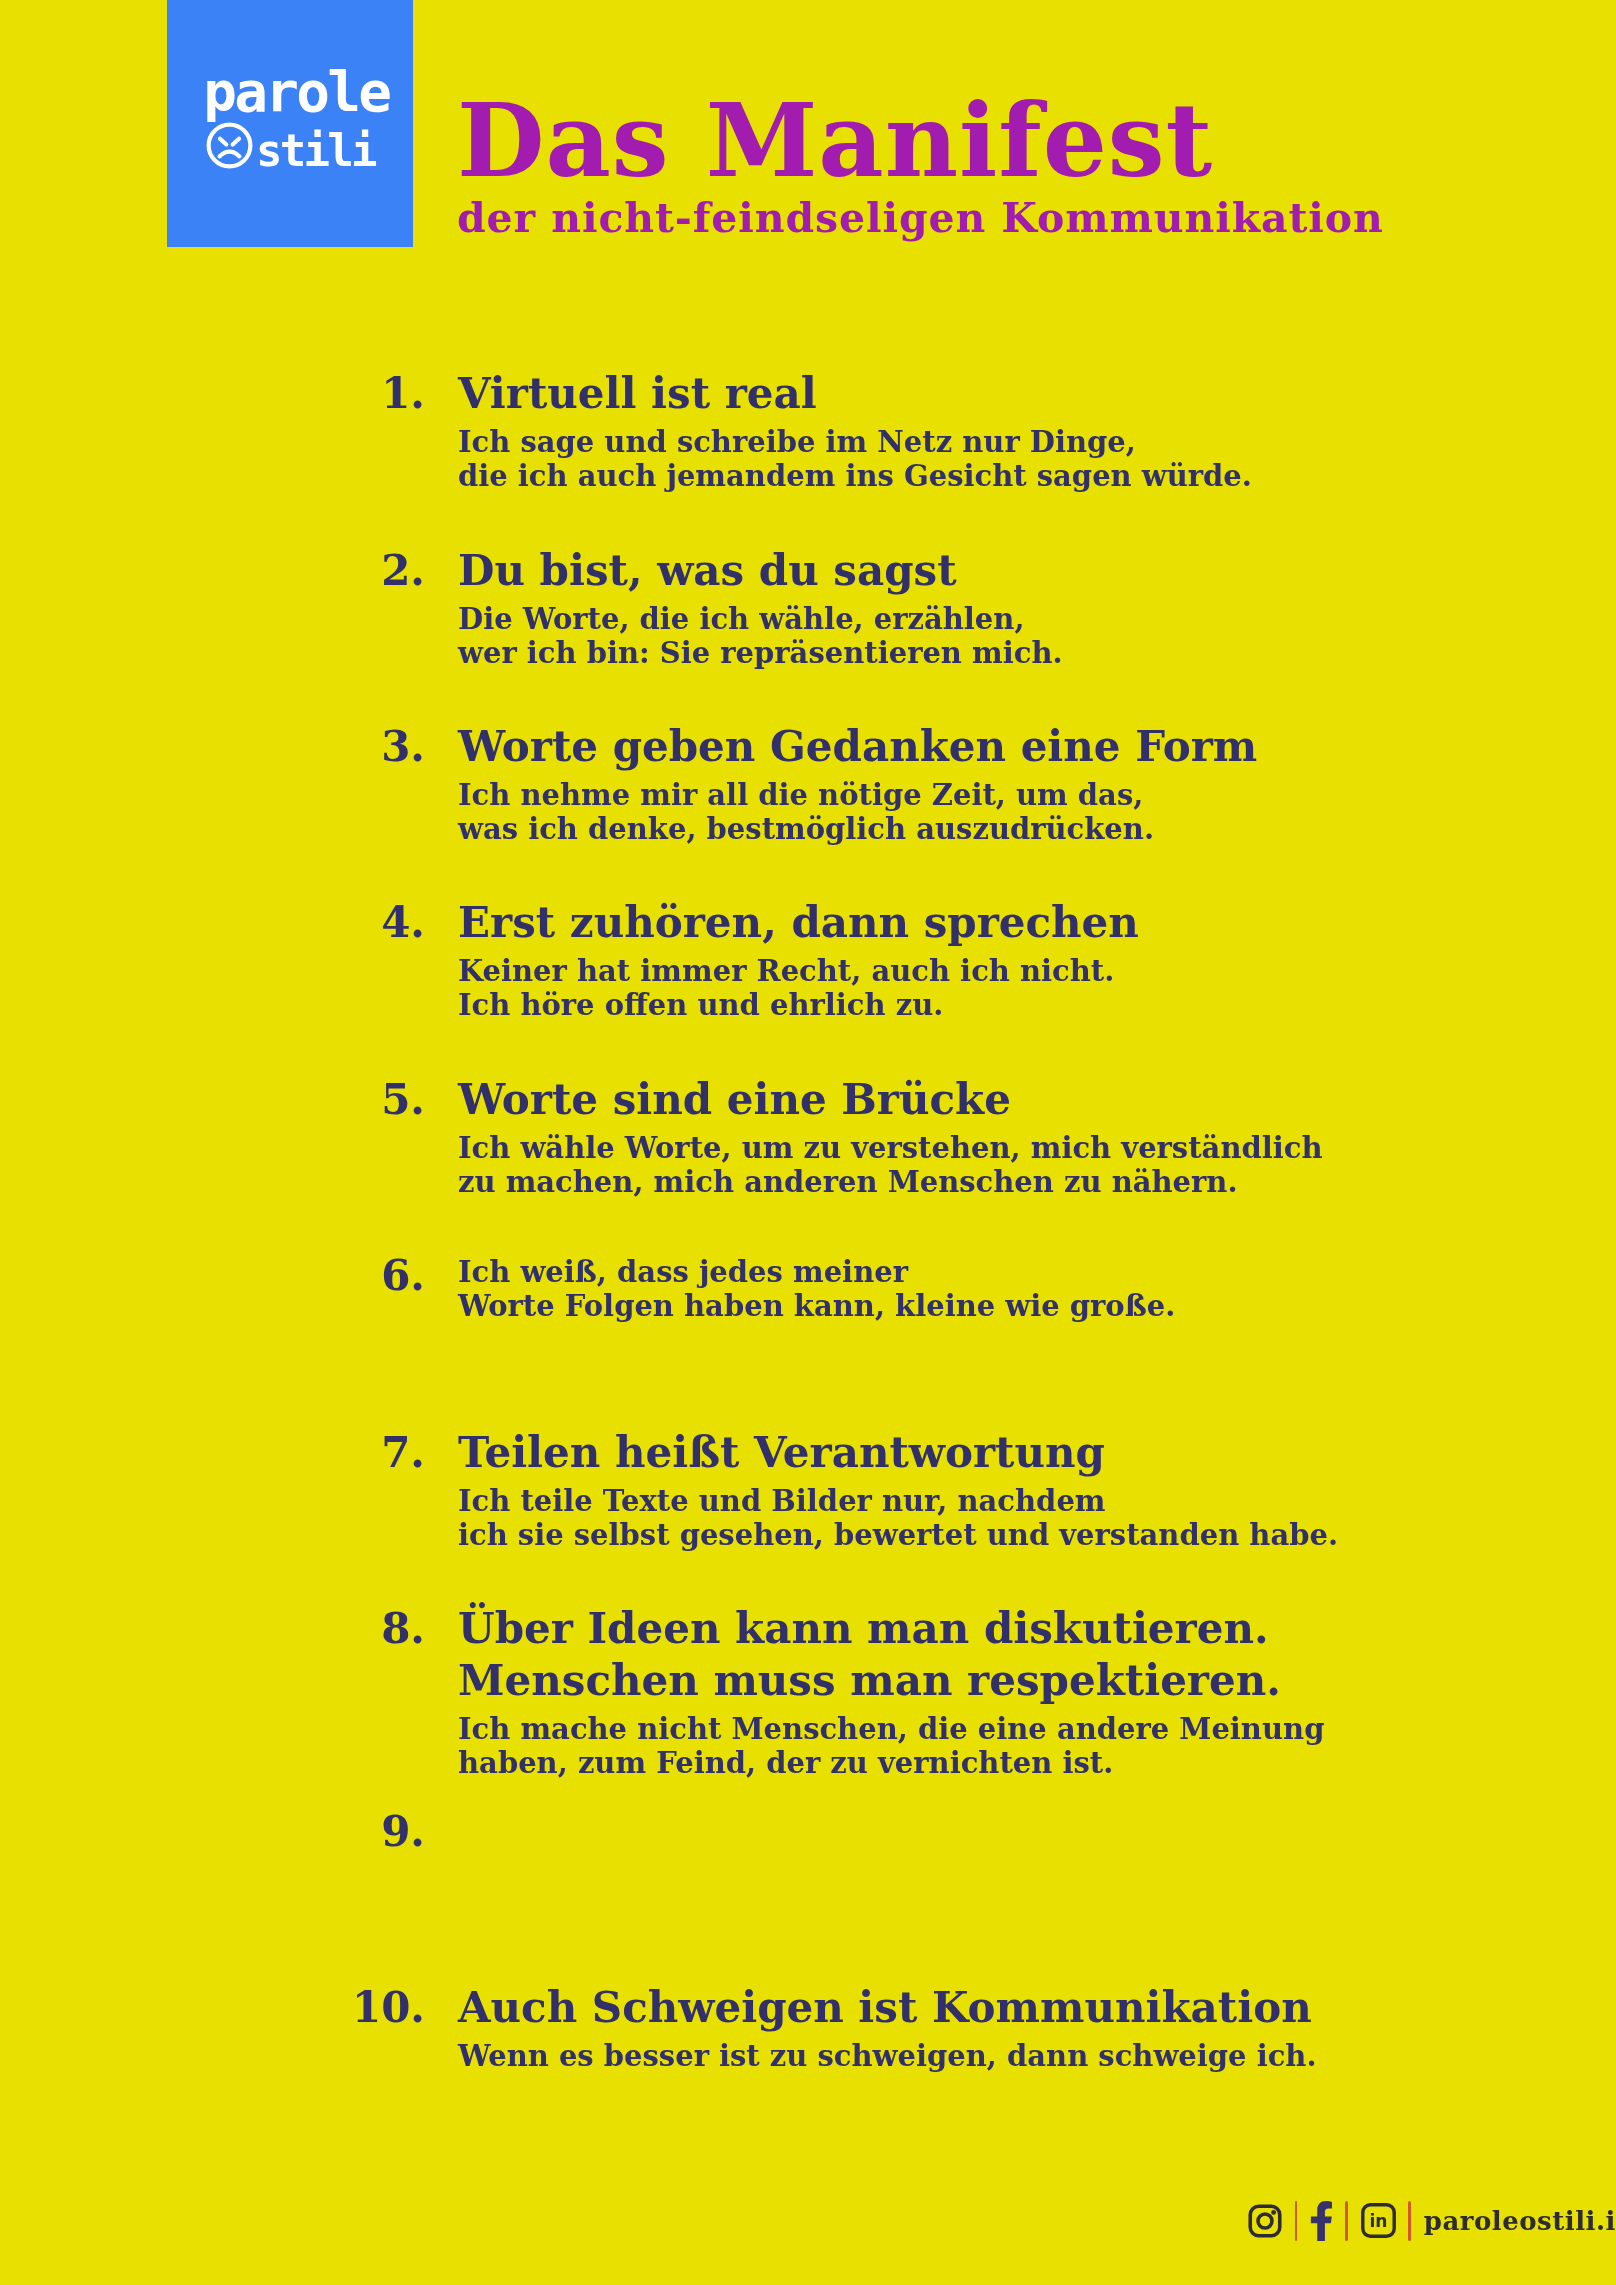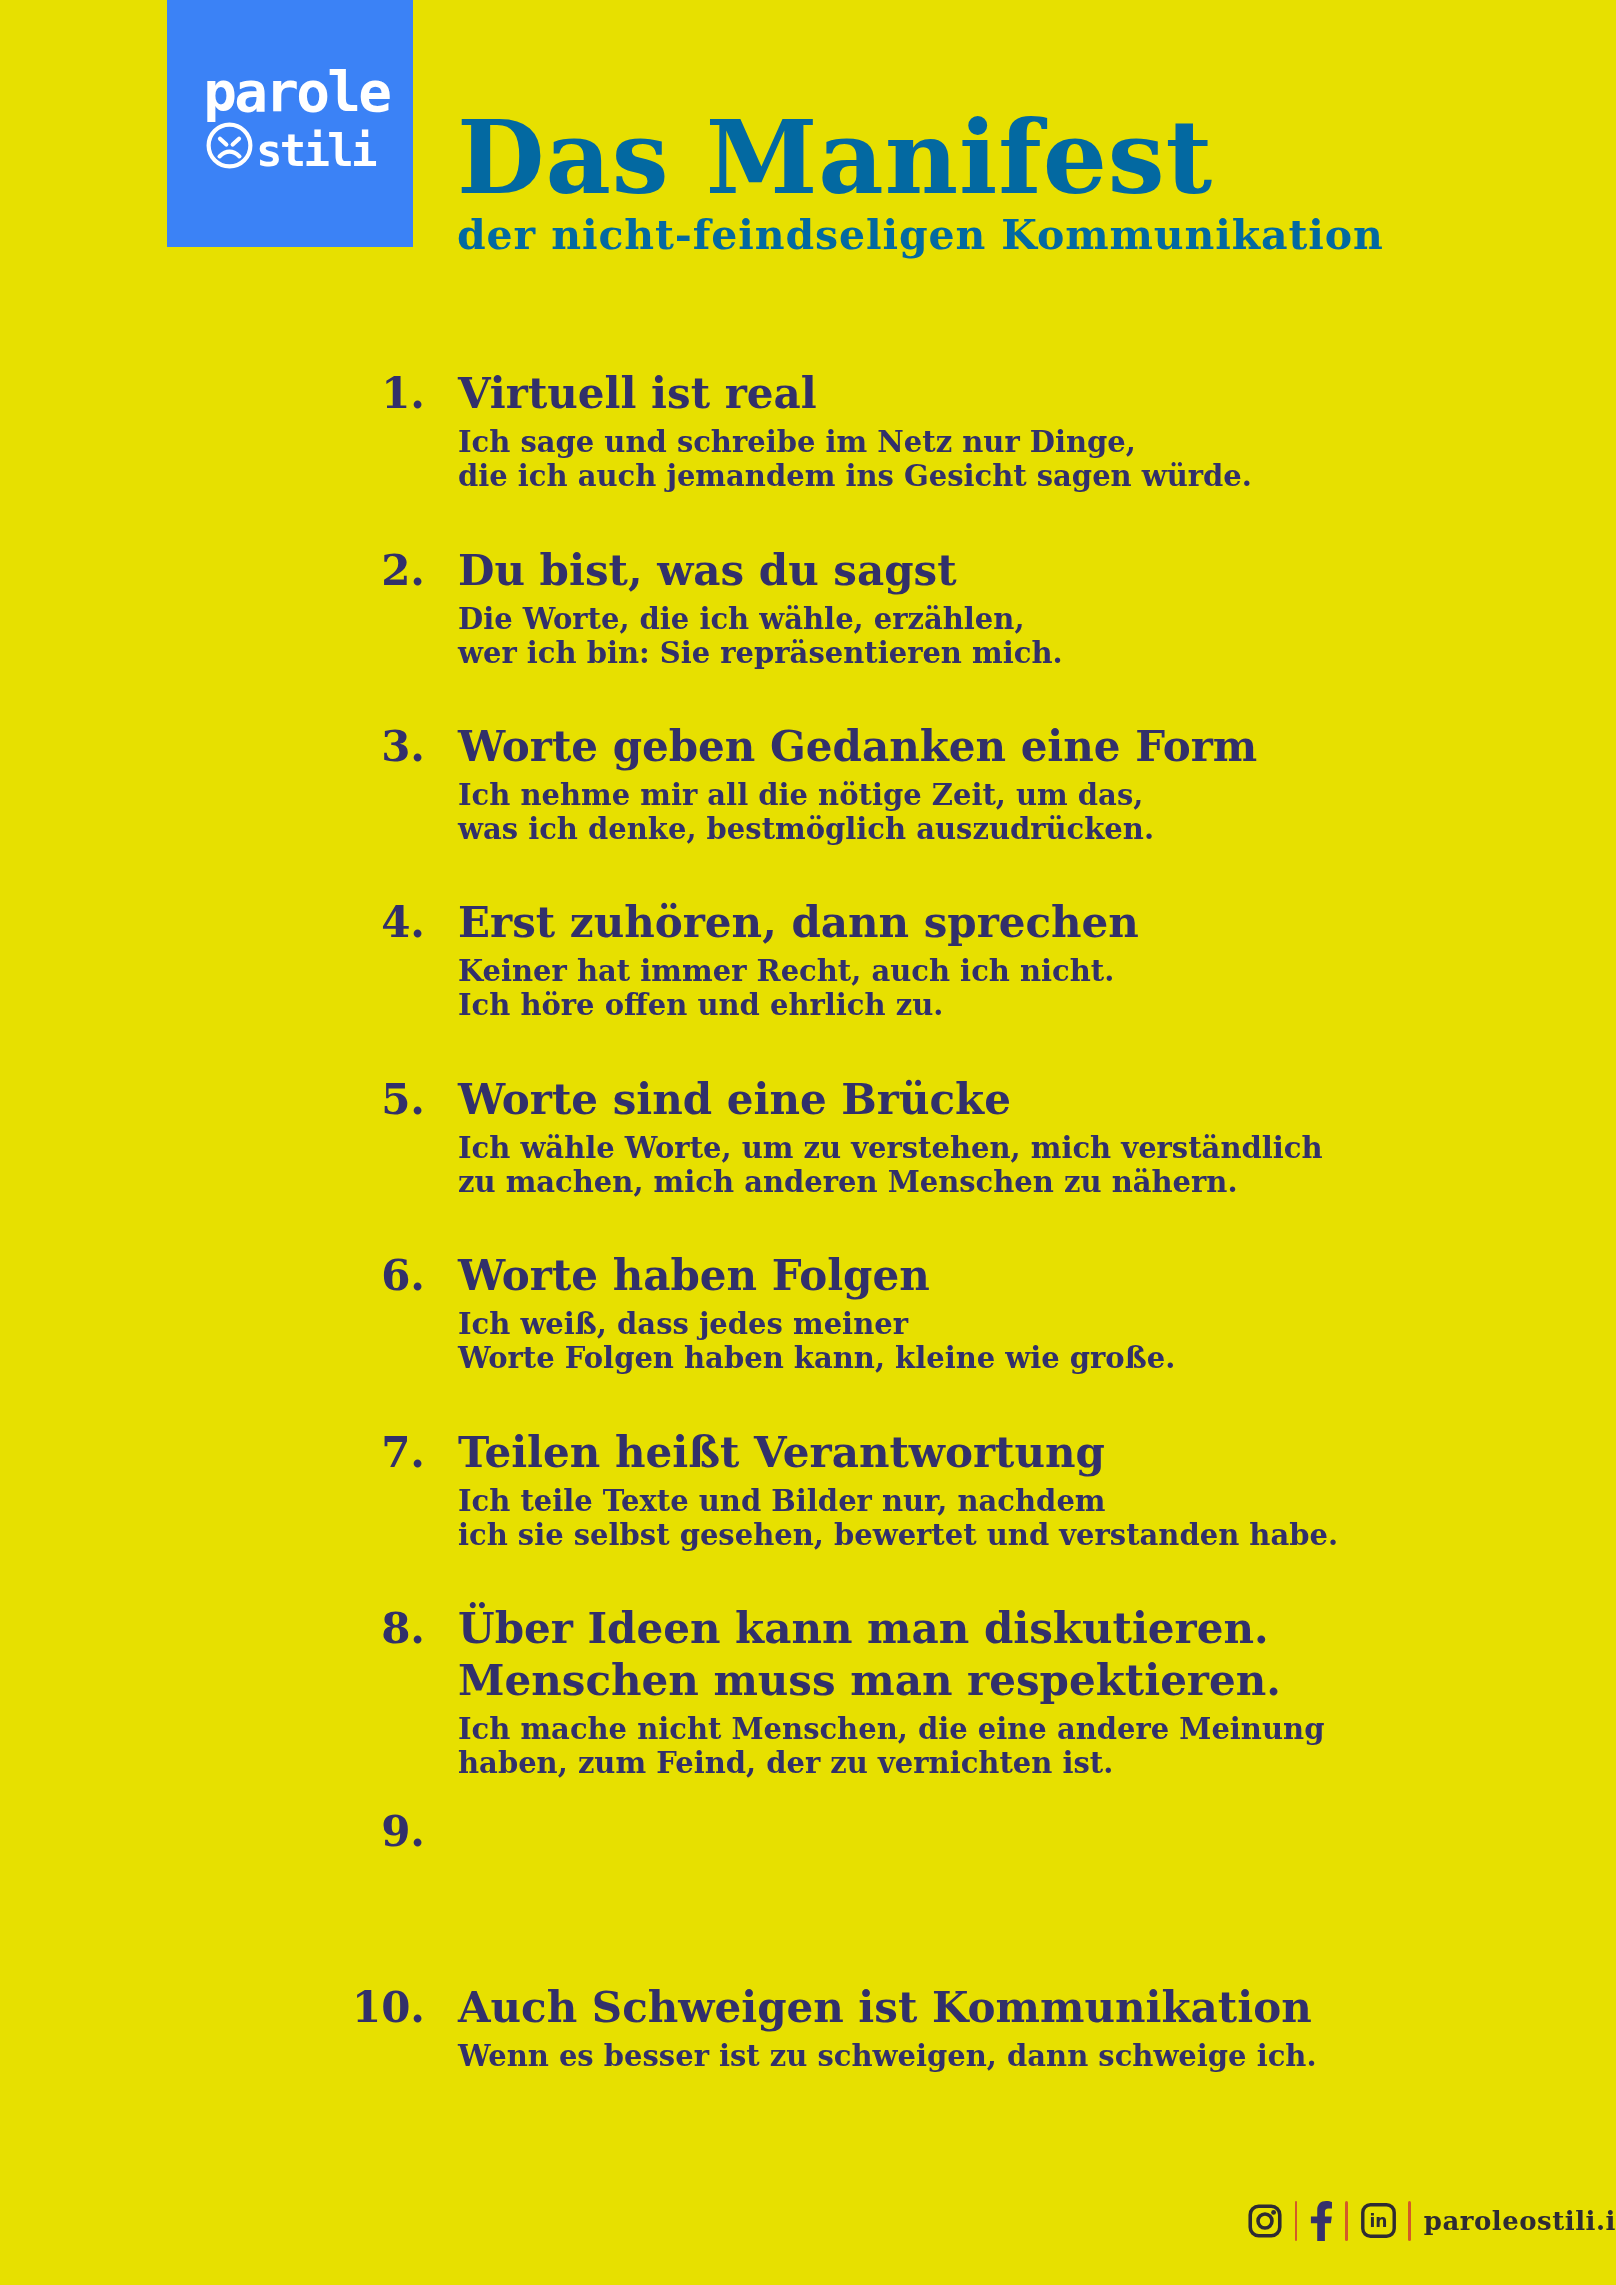--- a/index.html
+++ b/index.html
@@ -16,21 +16,21 @@
     display:flex;flex-direction:column;justify-content:center;align-items:center;
     color:#ffffff;
     font-family:"DejaVu Sans Mono", monospace;
     font-weight:bold;
   }
   .logo-line1{font-size:56px;line-height:54px;letter-spacing:-2.7px;margin-left:12.7px;}
   .logo-line2{font-size:44px;line-height:54px;letter-spacing:-2.7px;display:flex;align-items:center;margin-top:1.8px;}
   .logo-line2 svg{margin-right:1.8px;}
 
   
-  .header{position:absolute;left:457px;top:107px;color:#0369a1;}
+  .header{position:absolute;left:457px;top:90px;color:#a21caf;}
   .header h1{
     margin:0;font-size:101px;line-height:101px;font-weight:bold;letter-spacing:0.9px;
   }
   .header p{
     margin:6.3px 0 0 0;font-size:41px;line-height:42px;font-weight:bold;letter-spacing:0.9px;
   }
 
   
   .list{position:absolute;left:0;top:0;width:1617px;height:2285px;}
   .item{position:absolute;left:0;width:1411px;color:#32306a;}
@@ -133,21 +133,20 @@
     <div class="content">
       <div class="item-title">Worte sind eine Brücke</div>
       <div class="item-body">Ich wähle Worte, um zu verstehen, mich verständlich
 zu machen, mich anderen Menschen zu nähern.</div>
     </div>
   </div>
 
   <div class="item">
     <div class="num">6.</div>
     <div class="content">
-      <div class="item-title">Worte haben Folgen</div>
       <div class="item-body">Ich weiß, dass jedes meiner
 Worte Folgen haben kann, kleine wie große.</div>
     </div>
   </div>
 
   <div class="item">
     <div class="num">7.</div>
     <div class="content">
       <div class="item-title">Teilen heißt Verantwortung</div>
       <div class="item-body">Ich teile Texte und Bilder nur, nachdem

